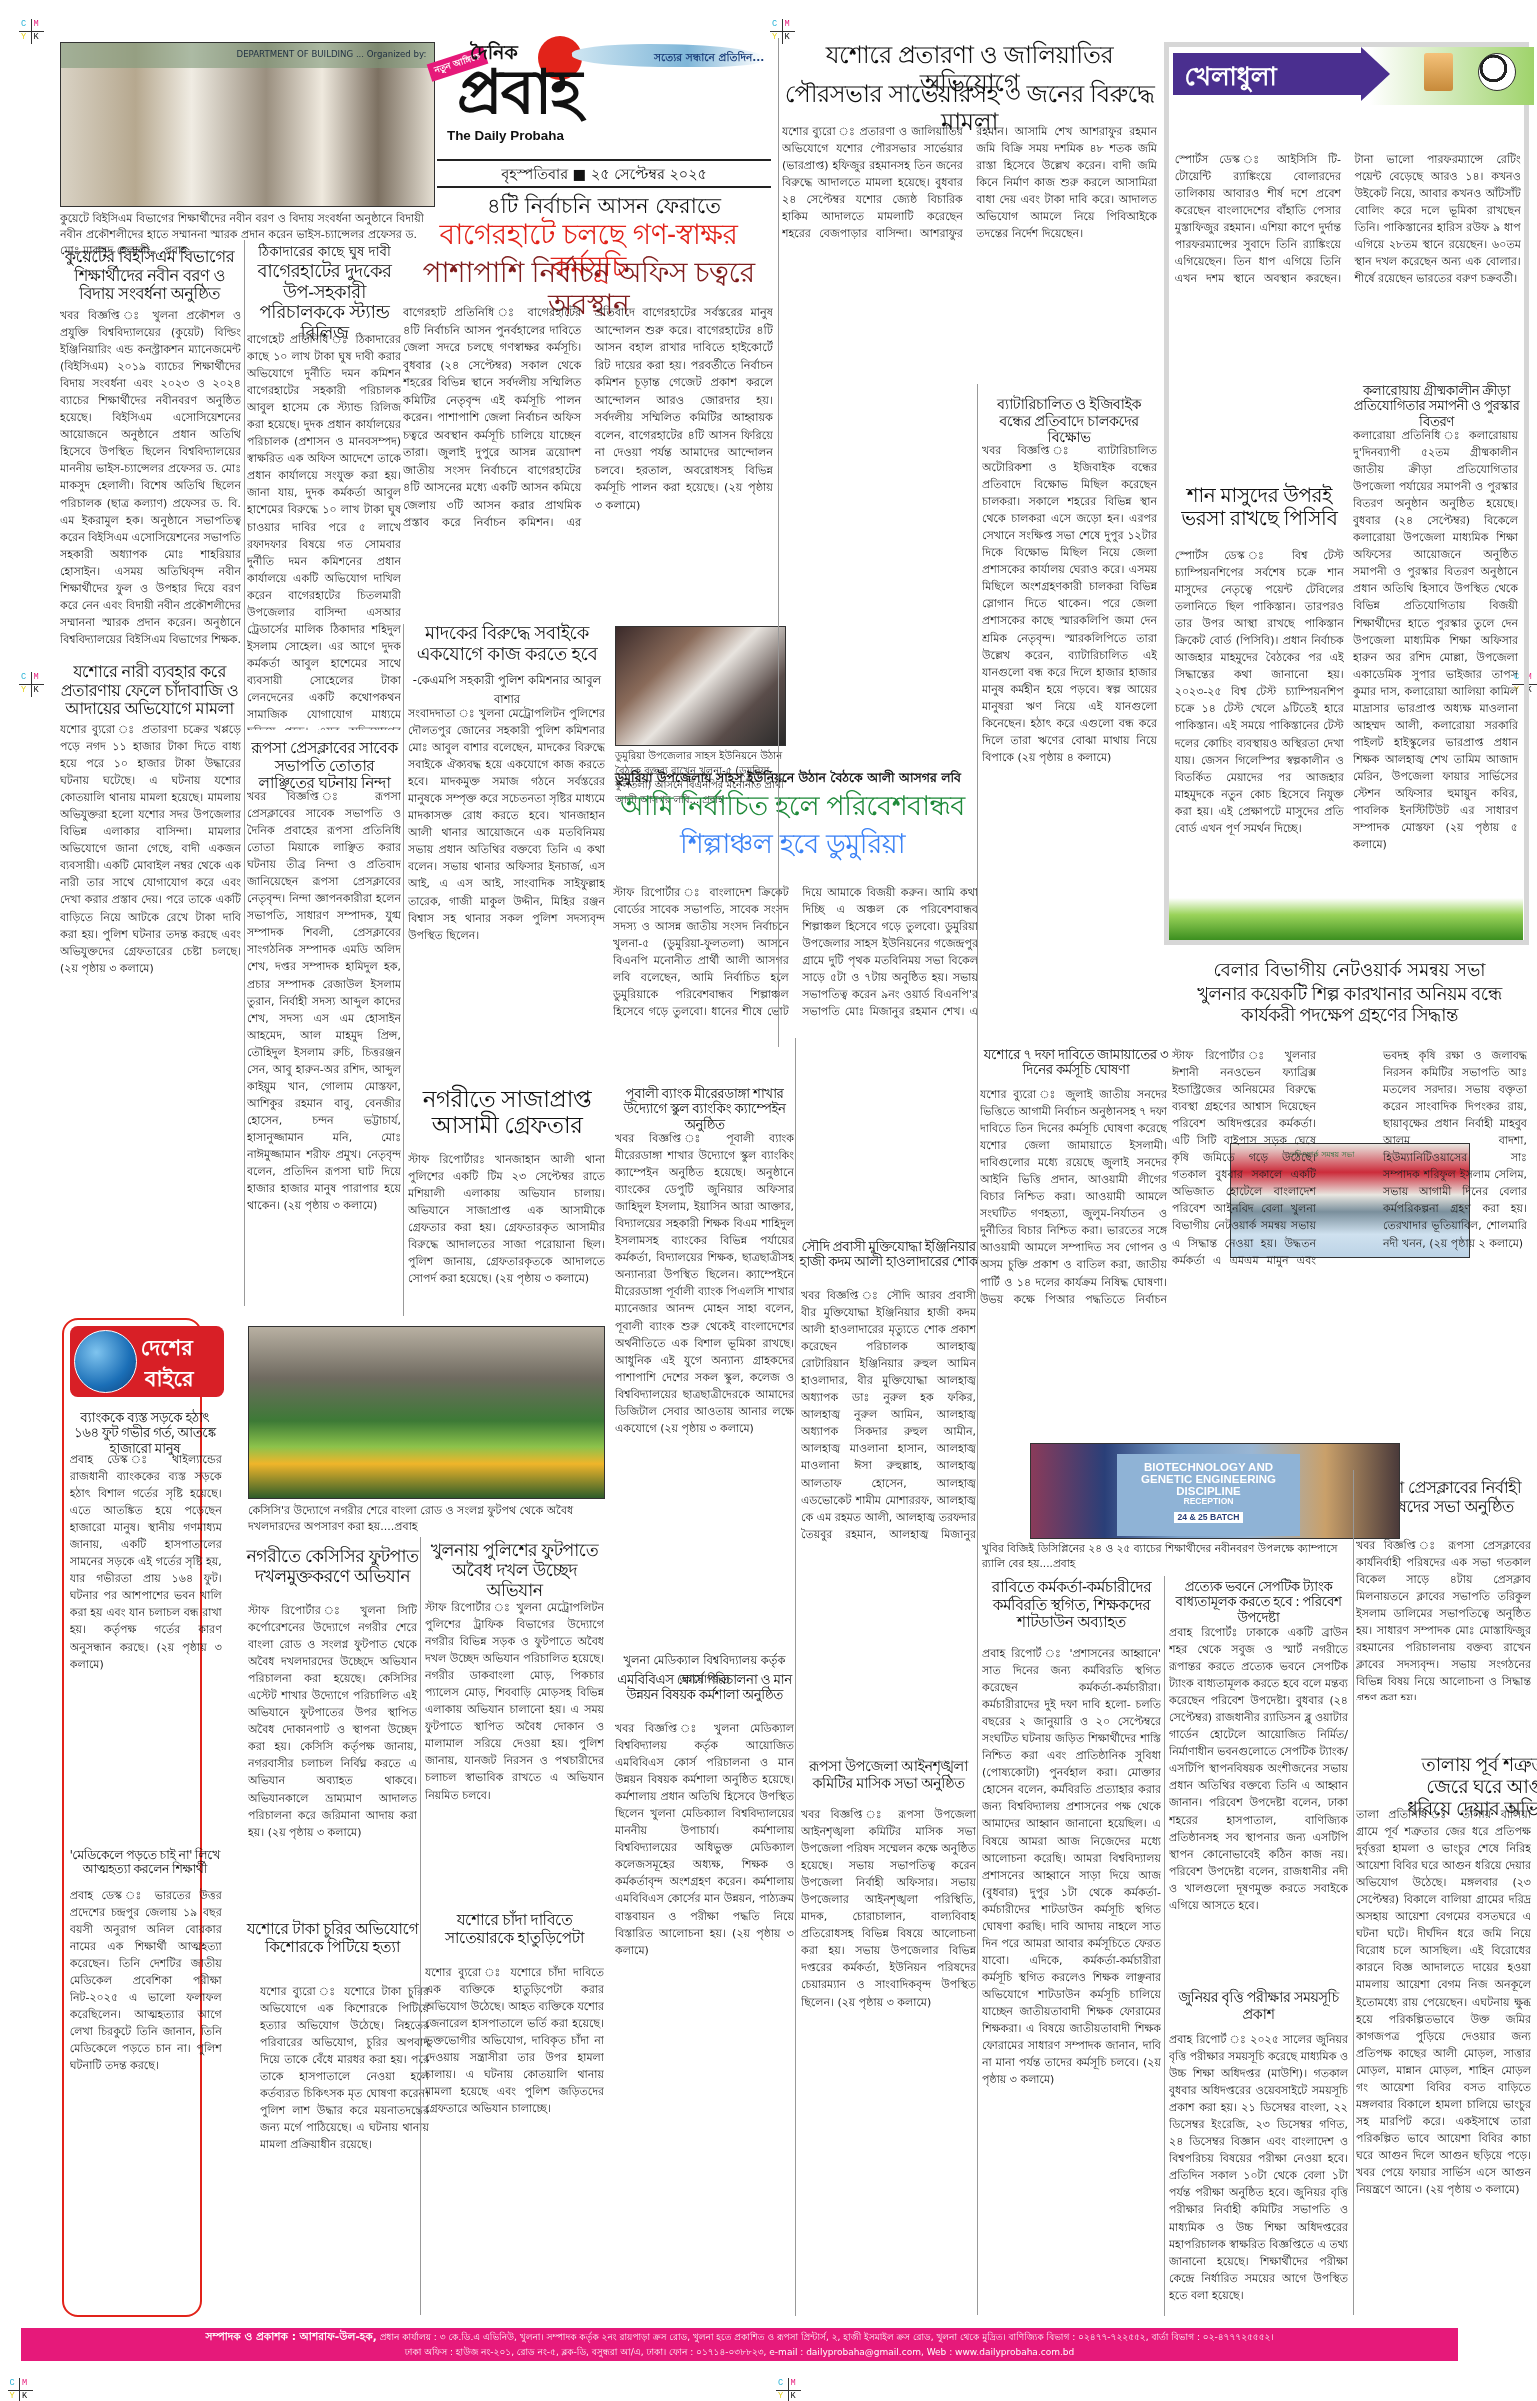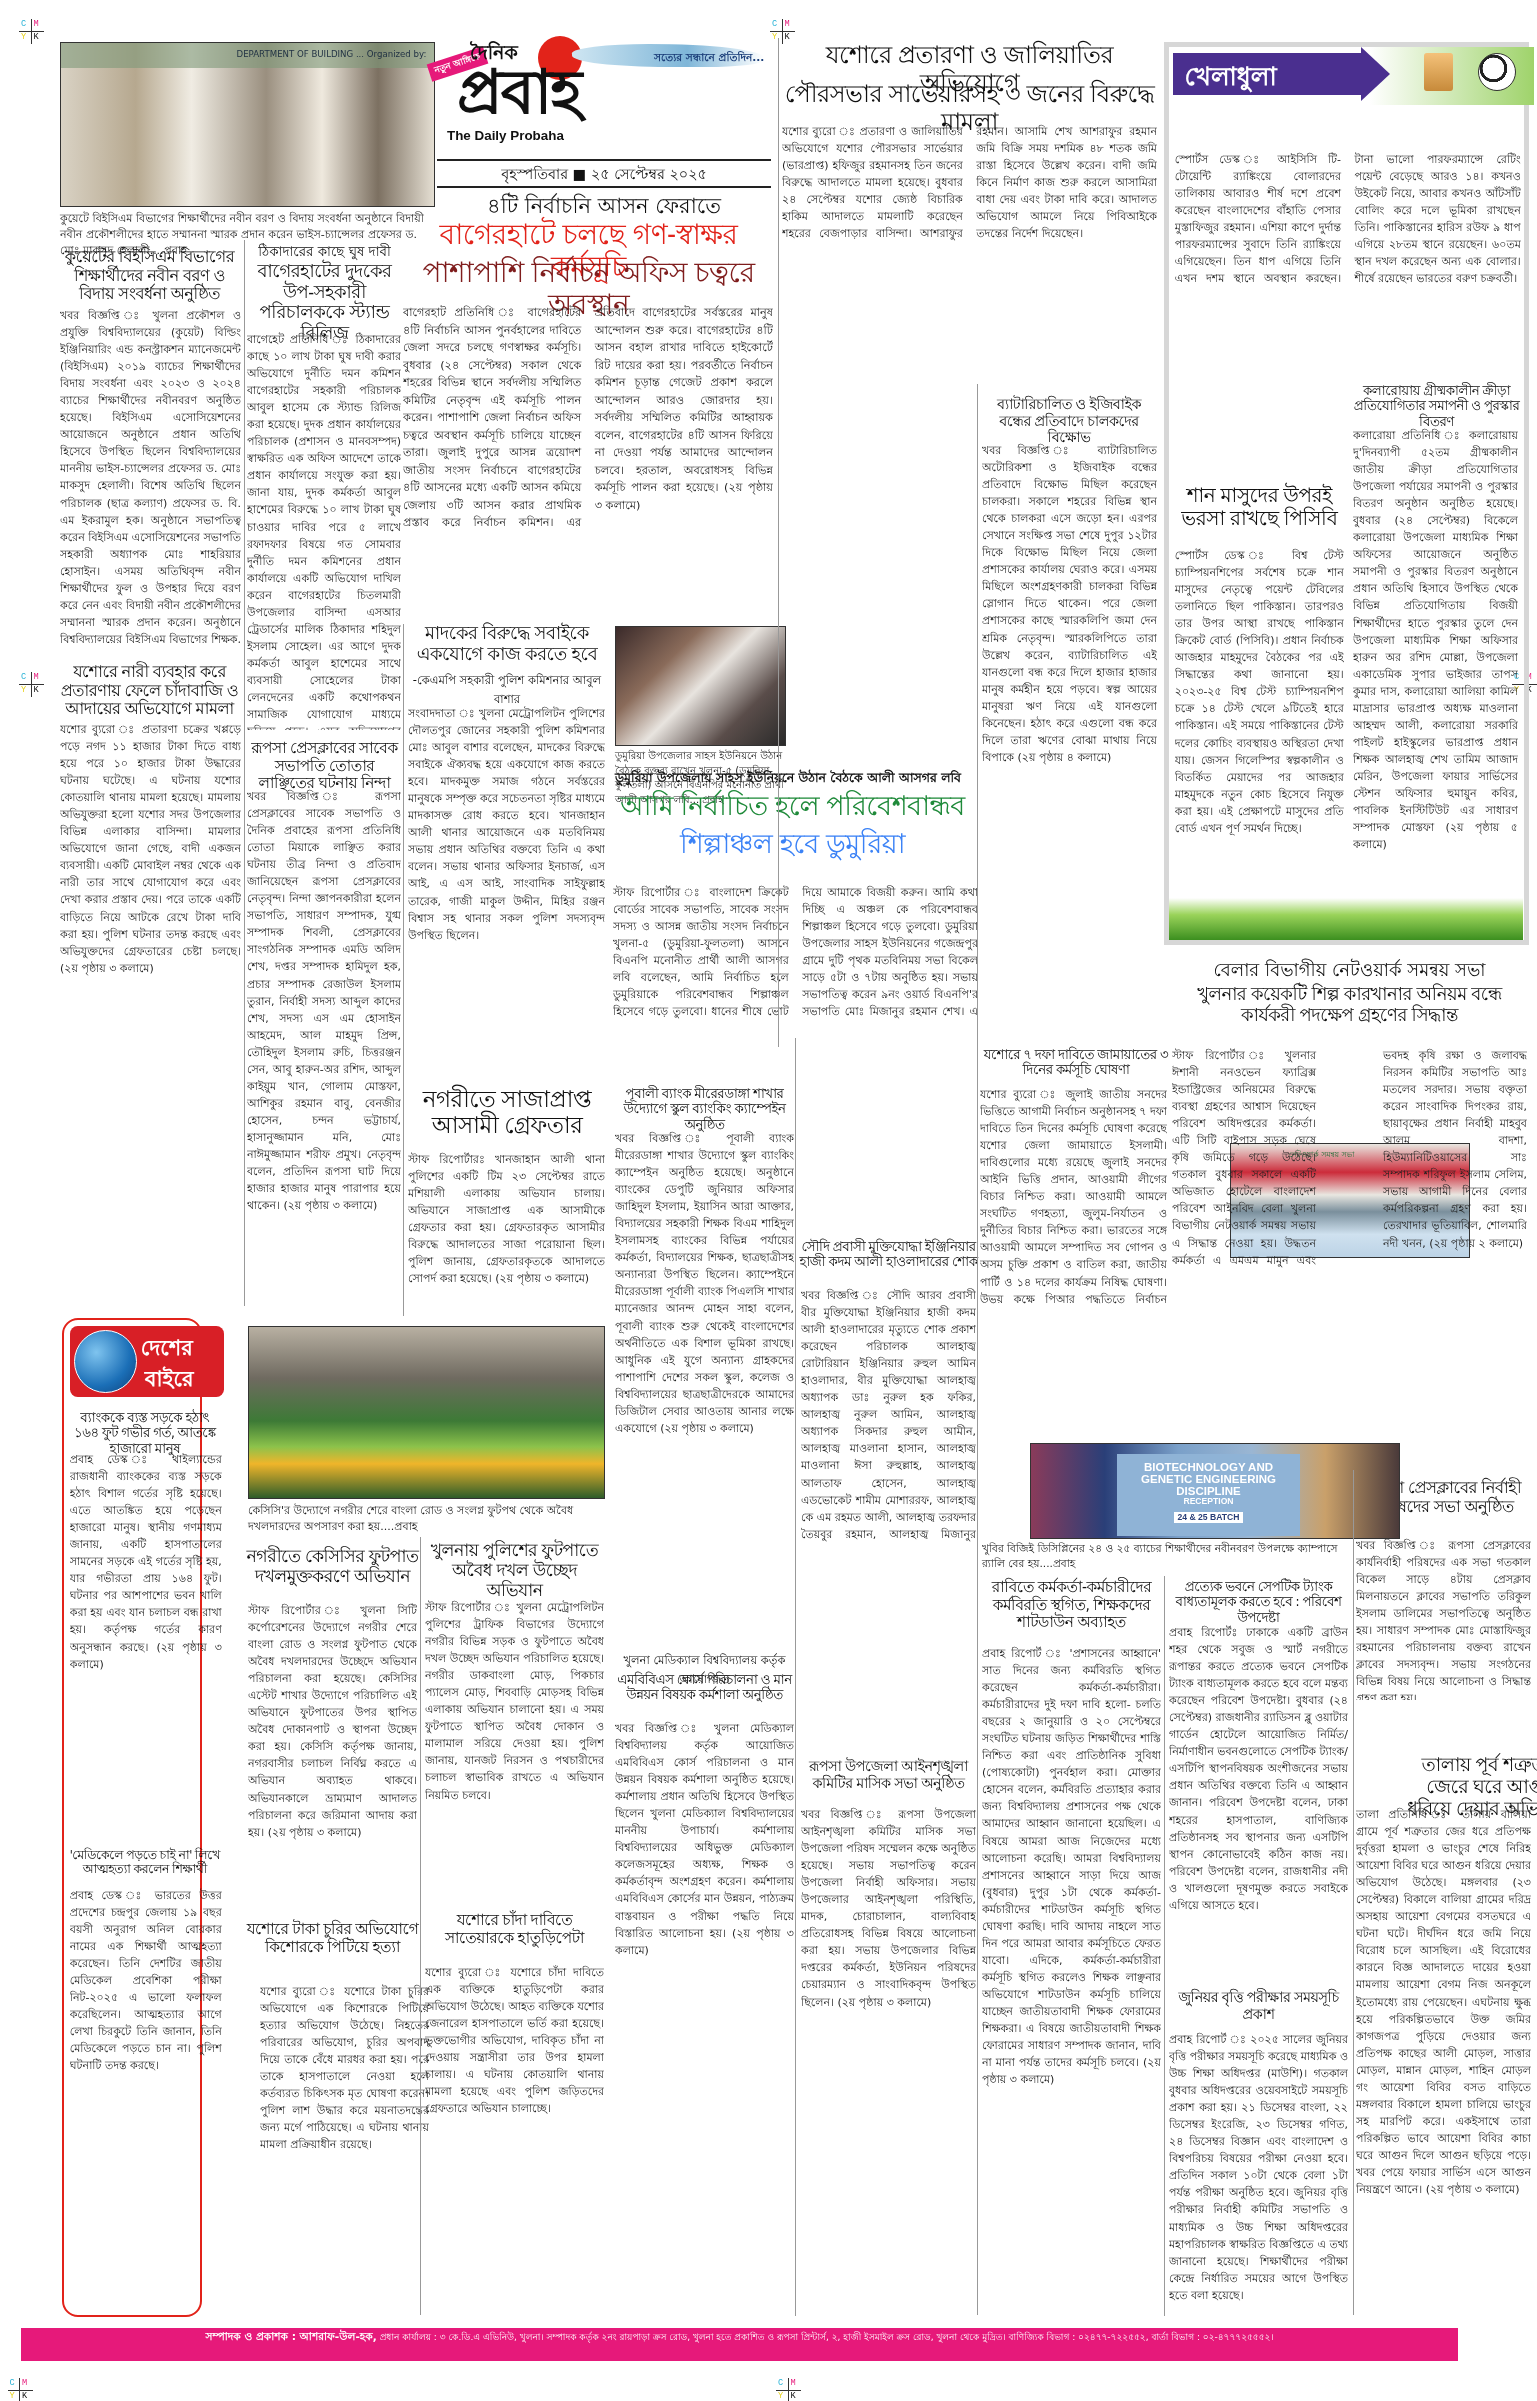--- a/index.html
+++ b/index.html
@@ -210,14 +210,15 @@
 
 <div class="vline" style="left:977px;top:384px;height:1931px;"></div>
 <div class="vline" style="left:1164px;top:1576px;height:740px;"></div>
 <div class="vline" style="left:1353px;top:1470px;height:845px;"></div>
 
 <div class="abs" style="left:21px;top:2328px;width:1437px;height:33px;background:#e6197a;color:#fff;text-align:center;font-size:9px;line-height:15.4px;padding-top:1px;">
   <div style="white-space:nowrap;overflow:hidden;">
     <span style="font-weight:bold;font-size:10.6px;">সম্পাদক ও প্রকাশক : আশরাফ-উল-হক,</span>
     <span>প্রধান কার্যালয় : ৩ কে.ডি.এ এভিনিউ, খুলনা। সম্পাদক কর্তৃক ২নং রায়পাড়া ক্রস রোড, খুলনা হতে প্রকাশিত ও রূপসা প্রিন্টার্স, ২, হাজী ইসমাইল ক্রস রোড, খুলনা থেকে মুদ্রিত। বাণিজ্যিক বিভাগ : ০২৪৭৭-৭২২৫৫২, বার্তা বিভাগ : ০২-৪৭৭৭২৫৫৫২।</span>
   </div>
+  <div style="white-space:nowrap;overflow:hidden;">ঢাকা অফিস : হাউজ নং-২০১, রোড নং-৫, ব্লক-ডি, বসুন্ধরা আ/এ, ঢাকা। ফোন : ০১৭১৪-০৩৮৮২৩, e-mail : dailyprobaha@gmail.com, Web : www.dailyprobaha.com.bd</div>
 </div>
 
 
 </body></html>

